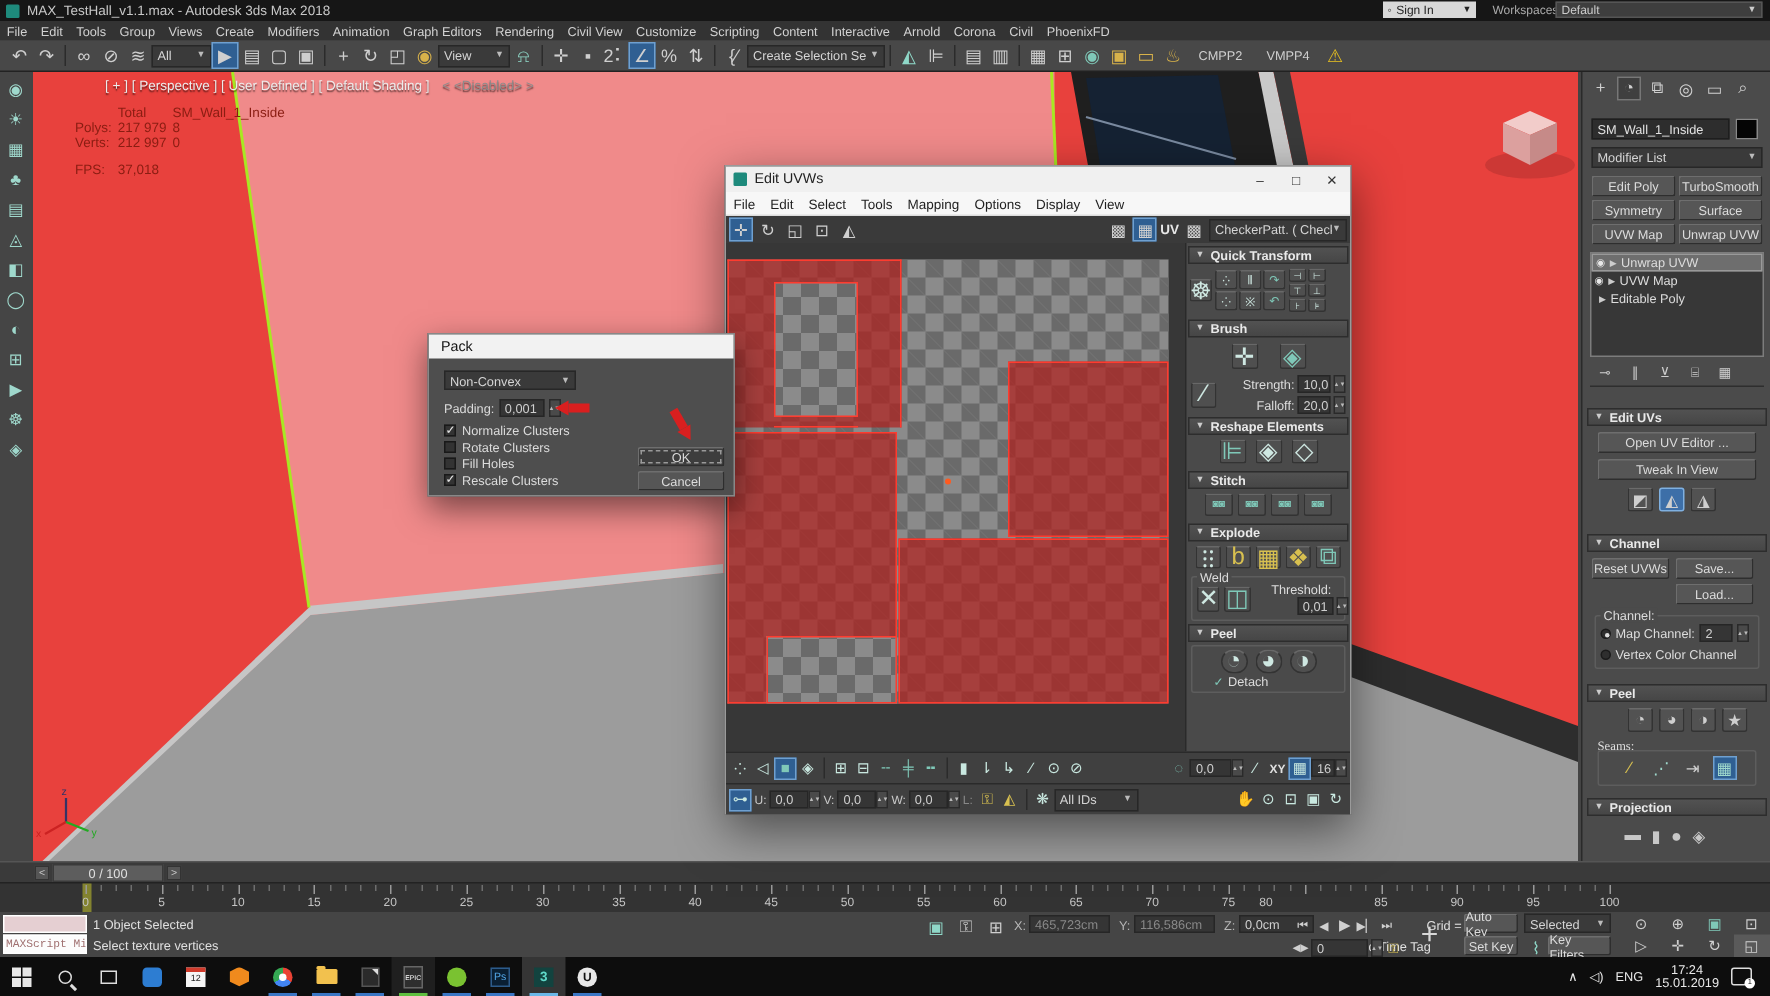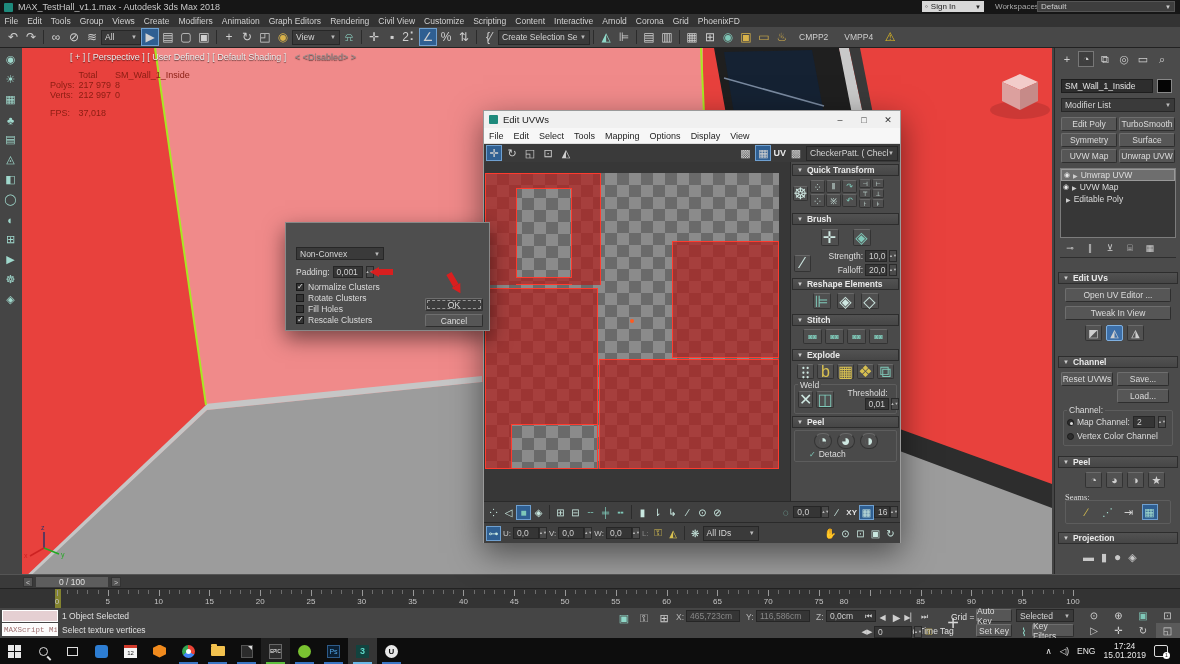--- a/index.html
+++ b/index.html
@@ -146,21 +146,21 @@
       <span class="mi">Animation</span>
       <span class="mi">Graph Editors</span>
       <span class="mi">Rendering</span>
       <span class="mi">Civil View</span>
       <span class="mi">Customize</span>
       <span class="mi">Scripting</span>
       <span class="mi">Content</span>
       <span class="mi">Interactive</span>
       <span class="mi">Arnold</span>
       <span class="mi">Corona</span>
-      <span class="mi">Grid</span>
+      <span class="mi">Civil</span>
       <span class="mi">PhoenixFD</span>
     </div>
 </div>
 <div id="signin" class="abs">
   <span style="margin-right:3px;">◦</span>
   <span>Sign In</span>
   <span style="margin-left:auto;font-size:6px;">▼</span>
 </div>
 <span id="wslabel" class="abs">Workspaces:</span>
 <div id="wsdd" class="abs">
@@ -950,20 +950,21 @@
     <span style="flex:1;"></span>
     <span class="ico">✋</span>
     <span class="ico">⊙</span>
     <span class="ico">⊡</span>
     <span class="ico">▣</span>
     <span class="ico">↻</span>
   </div>
 </div>
 
 <div id="pack" class="abs">
+  <div id="pack-title" class="abs">Pack</div>
   <div class="dd abs" style="left:10px;top:24px;width:88px;height:13px;">
     <span>Non-Convex</span>
       <span class="arr">▼</span>
   </div>
   <div class="abs row" style="left:10px;top:43px;gap:3px;">
     <span class="cblbl">Padding:</span>
     <span class="field" style="width:30px;">0,001</span>
     <span class="spin">▲▼</span>
   </div>
   <div id="packcbs">

